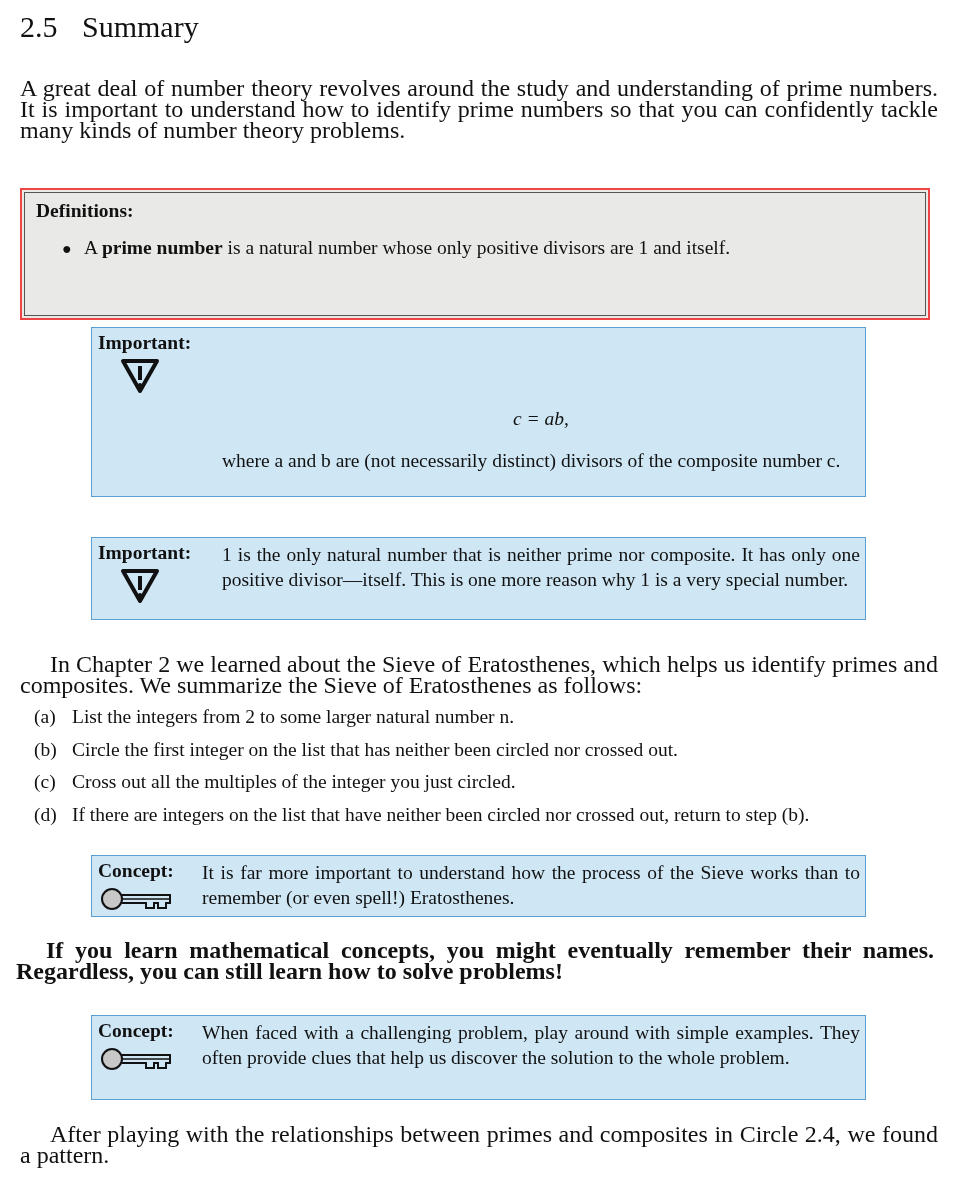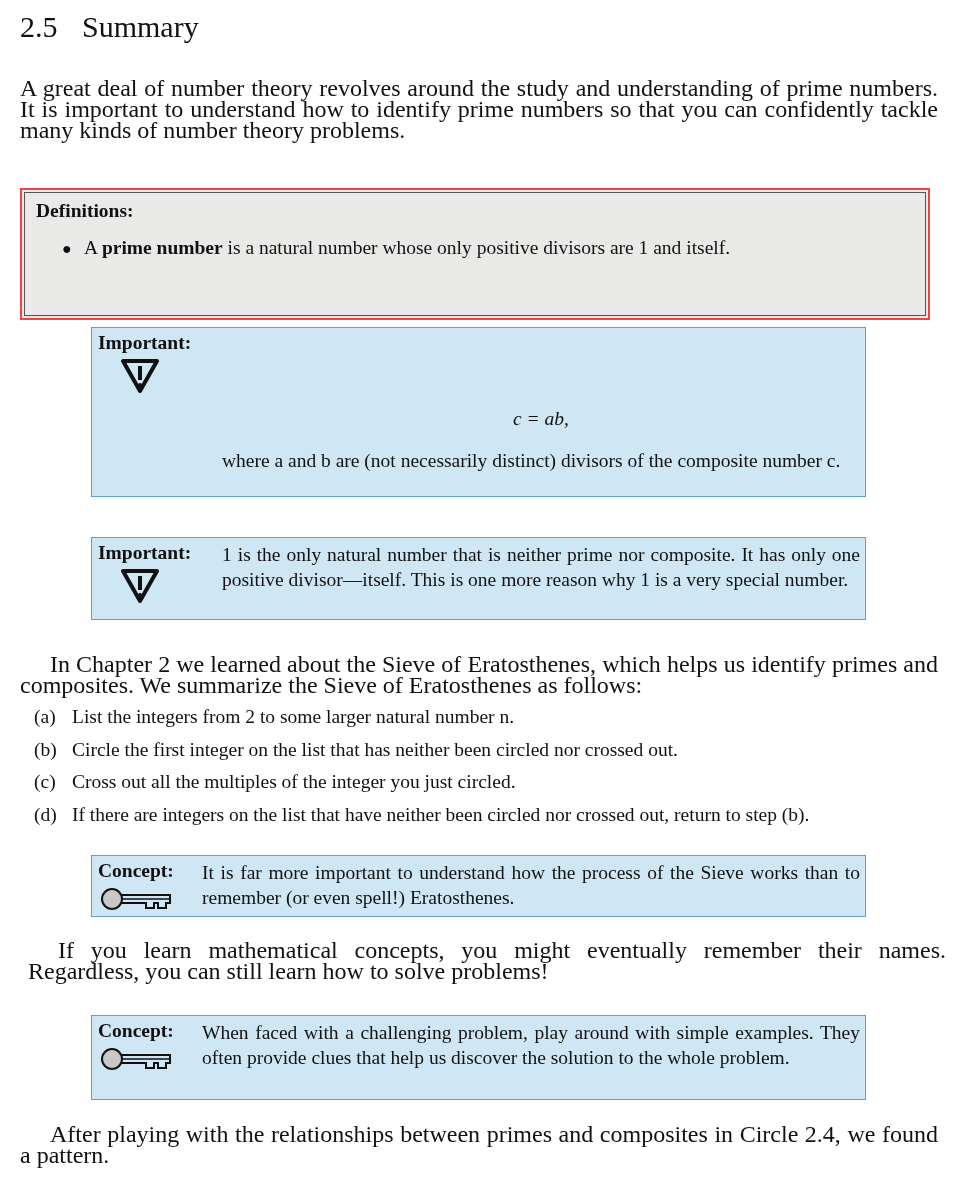--- a/index.html
+++ b/index.html
@@ -83,21 +83,21 @@
 <div class="abs box" style="left:91px; top:855px; width:775px; height:62px;">
   <div class="lab">Concept:</div>
   <svg class="icon-key" style="top:30px;" viewBox="0 0 72 26">
     <circle cx="12" cy="13" r="10" fill="#c8c8c8" stroke="#111" stroke-width="2"></circle>
     <path d="M22 9 H70 V17 H66 V22 H58 V17 H54 V22 H46 V17 H22" fill="none" stroke="#111" stroke-width="2"></path>
     <line x1="22" y1="13" x2="70" y2="13" stroke="#111" stroke-width="1.5"></line>
   </svg>
   <div class="txt" style="left:110px; top:4px; width:658px;">It is far more important to understand how the process of the Sieve works than to remember (or even spell!) Eratosthenes.</div>
 </div>
 
-<div class="abs p indent" style="left:28px; top:940px; width:918px;">If you learn mathematical concepts, you might eventually remember their names. Regardless, you can still learn how to solve problems!</div>
+<div class="abs p indent" style="left:16px; top:940px; width:918px;font-weight:bold;">If you learn mathematical concepts, you might eventually remember their names. Regardless, you can still learn how to solve problems!</div>
 
 <div class="abs box" style="left:91px; top:1015px; width:775px; height:85px;">
   <div class="lab">Concept:</div>
   <svg class="icon-key" style="top:30px;" viewBox="0 0 72 26">
     <circle cx="12" cy="13" r="10" fill="#c8c8c8" stroke="#111" stroke-width="2"></circle>
     <path d="M22 9 H70 V17 H66 V22 H58 V17 H54 V22 H46 V17 H22" fill="none" stroke="#111" stroke-width="2"></path>
     <line x1="22" y1="13" x2="70" y2="13" stroke="#111" stroke-width="1.5"></line>
   </svg>
   <div class="txt" style="left:110px; top:4px; width:658px;">When faced with a challenging problem, play around with simple examples. They often provide clues that help us discover the solution to the whole problem.</div>
 </div>

